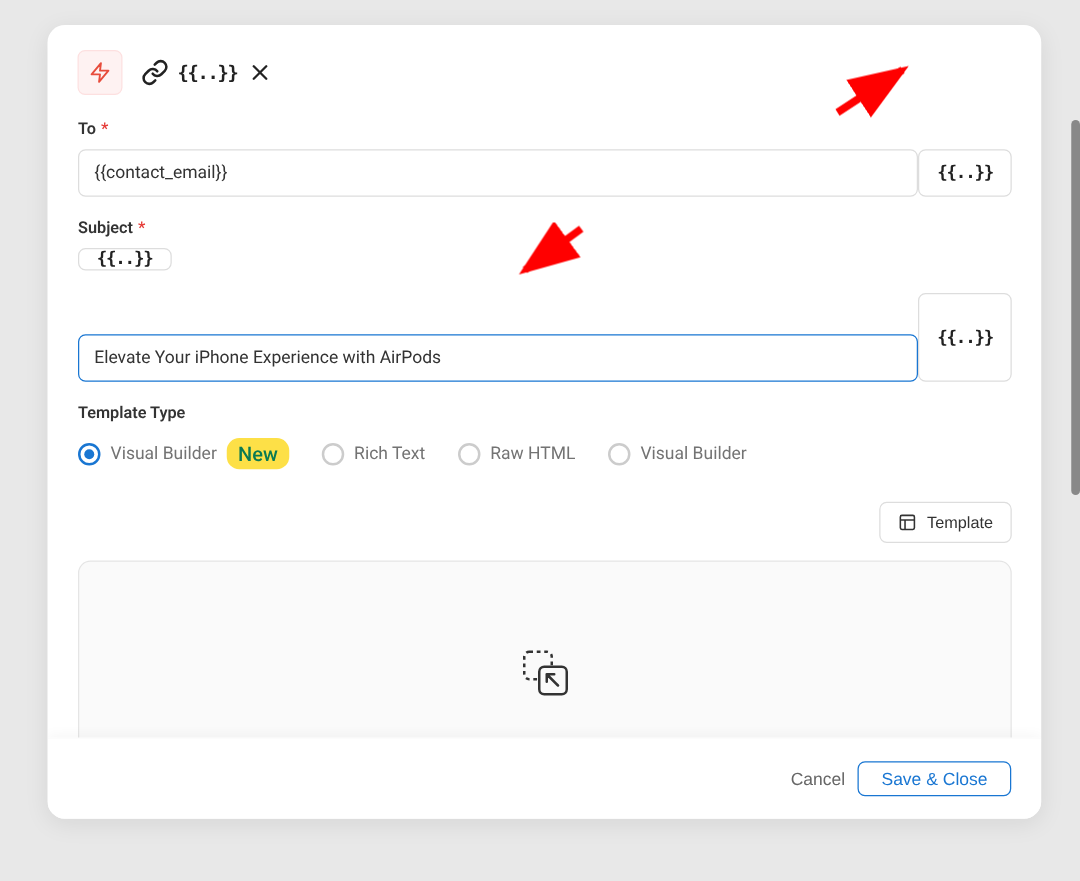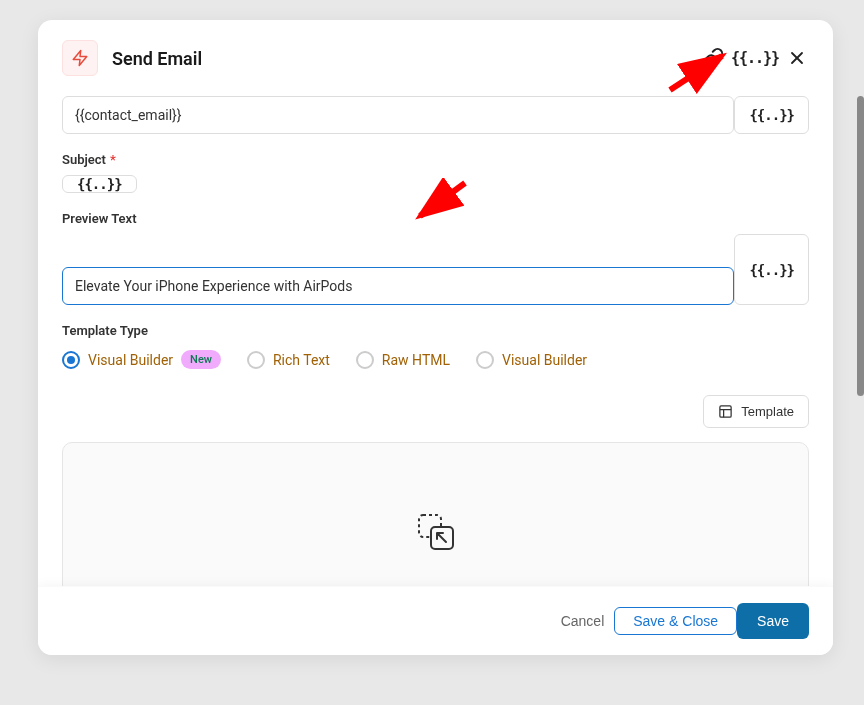--- a/index.html
+++ b/index.html
@@ -144,26 +144,26 @@
     }
     .radio-circle.selected::after {
       content: '';
       width: 8px;
       height: 8px;
       border-radius: 50%;
       background: #1976d2;
     }
     .radio-label {
       font-size: 14px;
-      color: #a16207;
+      color: #737373;
     }
     .badge-new {
-      background: #f0abfc;
+      background: #fde047;
       color: #0b7a53;
-      font-size: 11px;
+      font-size: 16px;
       padding: 3px 9px;
       border-radius: 10px;
       font-weight: 500;
     }
     .templates-row {
       display: flex;
       justify-content: flex-end;
       margin: 26px 0 14px 0;
     }
     .templates-btn {
@@ -249,56 +249,55 @@
 <body>
 
 <div class="modal">
 
   <div class="modal-header">
     <div class="icon-box">
       <svg width="18" height="18" viewBox="0 0 24 24" fill="none" stroke="#e74c3c" stroke-width="2" stroke-linecap="round" stroke-linejoin="round">
           <polyline points="13 2 3 14 12 14 11 22 21 10 12 10 13 2"></polyline>
         </svg>
     </div>
-    <div class="title">Send Email</div>
     <div class="header-actions">
       <div class="hdr-icon">
         <svg width="22" height="22" viewBox="0 0 24 24" fill="none" stroke="currentColor" stroke-width="2.2" stroke-linecap="round" stroke-linejoin="round">
             <path d="M10 13a5 5 0 0 0 7.54.54l3-3a5 5 0 0 0-7.07-7.07l-1.72 1.71"></path>
             <path d="M14 11a5 5 0 0 0-7.54-.54l-3 3a5 5 0 0 0 7.07 7.07l1.71-1.71"></path>
           </svg>
       </div>
       <div class="hdr-icon braces-text">{{..}}</div>
       <div class="hdr-icon">
         <svg width="20" height="20" viewBox="0 0 24 24" fill="none" stroke="currentColor" stroke-width="2.2" stroke-linecap="round">
             <line x1="18" y1="6" x2="6" y2="18"></line>
             <line x1="6" y1="6" x2="18" y2="18"></line>
           </svg>
       </div>
     </div>
   </div>
 
   <div class="modal-body">
 
     <div class="form-group">
+      <label class="form-label"><span>To</span><span class="required">*</span></label>
       <div class="input-row">
         <input class="input-field" value="{{contact_email}}" style="">
         <button class="var-btn">{{..}}</button>
       </div>
     </div>
 
     <div class="form-group">
       <label class="form-label"><span>Subject</span><span class="required">*</span></label>
       <div class="input-row">
         <button class="var-btn">{{..}}</button>
       </div>
     </div>
 
     <div class="form-group">
-      <label class="form-label">Preview Text</label>
       <div class="input-row">
         <input class="input-field focused" value="Elevate Your iPhone Experience with AirPods" style="">
         <button class="var-btn">{{..}}</button>
       </div>
     </div>
 
     <div class="form-group">
       <label class="form-label">Template Type</label>
       <div class="radio-group">
         <div class="radio-item">
@@ -340,21 +339,20 @@
           <path d="M 30 30 L 21 21 M 21 21 L 21 27 M 21 21 L 27 21" stroke="#333" stroke-width="2" fill="none" stroke-linecap="round" stroke-linejoin="round"></path>
         </svg>
       </div>
     </div>
 
   </div>
 
   <div class="modal-footer">
     <button class="btn-text">Cancel</button>
     <button class="btn-outline">Save &amp; Close</button>
-    <button class="btn-primary">Save</button>
   </div>
 
 </div>
 
 <div class="scrollbar"></div>
 
 <svg class="arrow" style="left:660px; top:50px;" width="80" height="50">
   <defs>
       <marker id="ah1" markerWidth="10" markerHeight="10" refX="7" refY="3" orient="auto">
         <polygon points="0 0, 8 3, 0 6" fill="#ff0000"></polygon>

